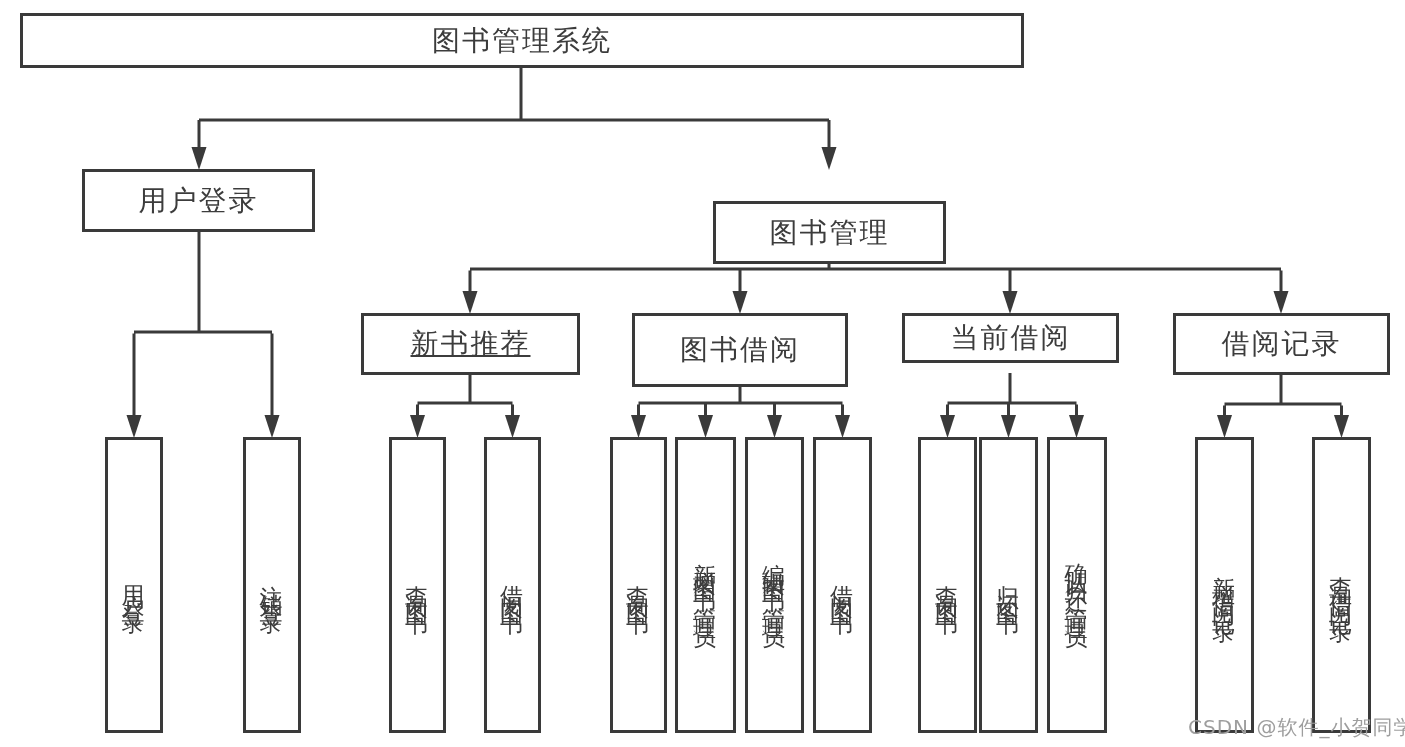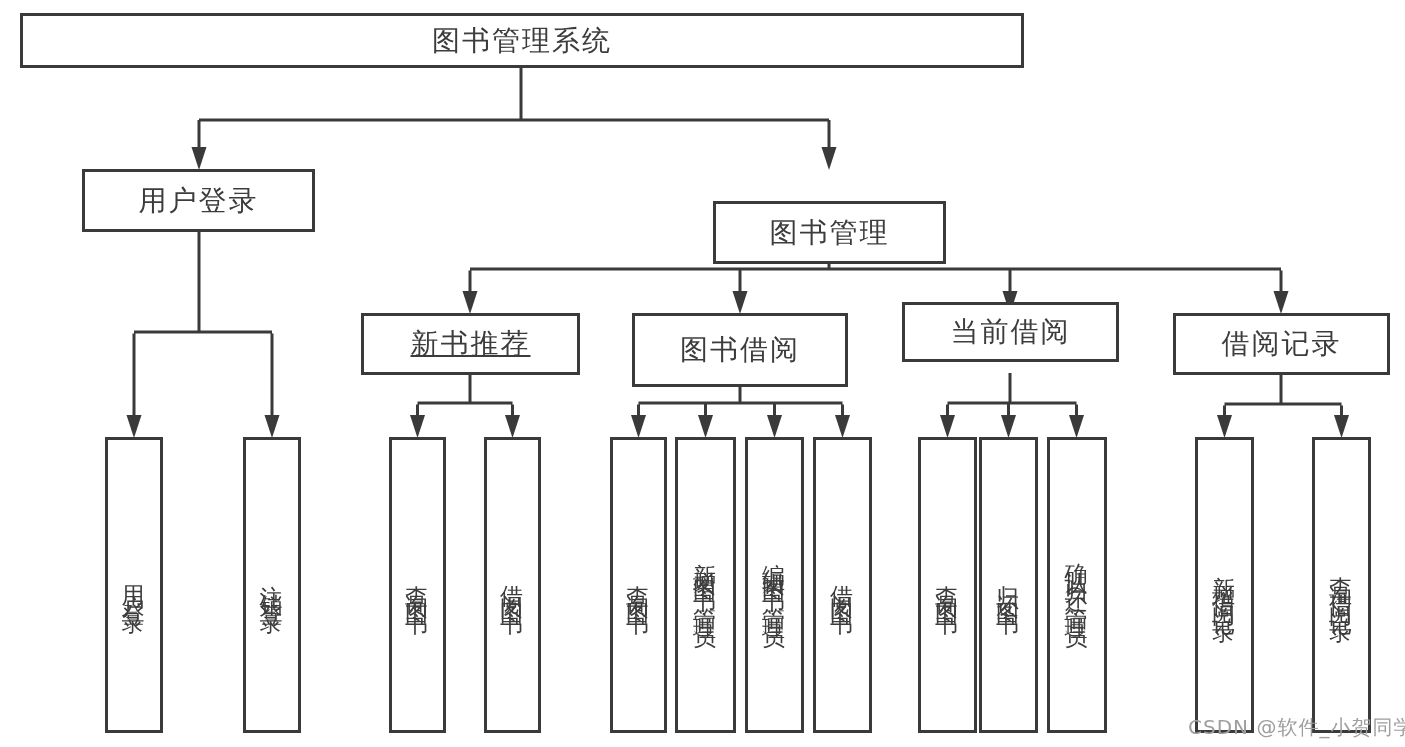--- a/index.html
+++ b/index.html
@@ -51,21 +51,21 @@
     letter-spacing: 9px;
   }
   
   .n-root   { left: 20px;  top: 13px;  width: 1004px; height: 55px; }
   
   .n-login  { left: 82px;  top: 169px; width: 233px;  height: 63px; }
   .n-mgmt   { left: 713px; top: 169px; width: 233px;  height: 63px; margin-top: 32px; }
   
   .n-newbook{ left: 361px; top: 313px; width: 219px;  height: 62px; text-decoration: underline; }
   .n-borrow { left: 632px; top: 313px; width: 216px;  height: 74px; }
-  .n-current{ left: 902px; top: 302px; width: 217px;  height: 60px; }
+  .n-current{ left: 902px; top: 313px; width: 217px;  height: 50px; }
   .n-records{ left: 1173px;top: 313px; width: 217px;  height: 62px; }
   
   .l1  { left: 105px;  width: 58px; }
   .l2  { left: 243px;  width: 58px; }
   .l3  { left: 389px;  width: 57px; }
   .l4  { left: 484px;  width: 57px; }
   .l5  { left: 610px;  width: 57px; }
   .l6  { left: 675px;  width: 61px; }
   .l7  { left: 745px;  width: 59px; }
   .l8  { left: 813px;  width: 59px; }

